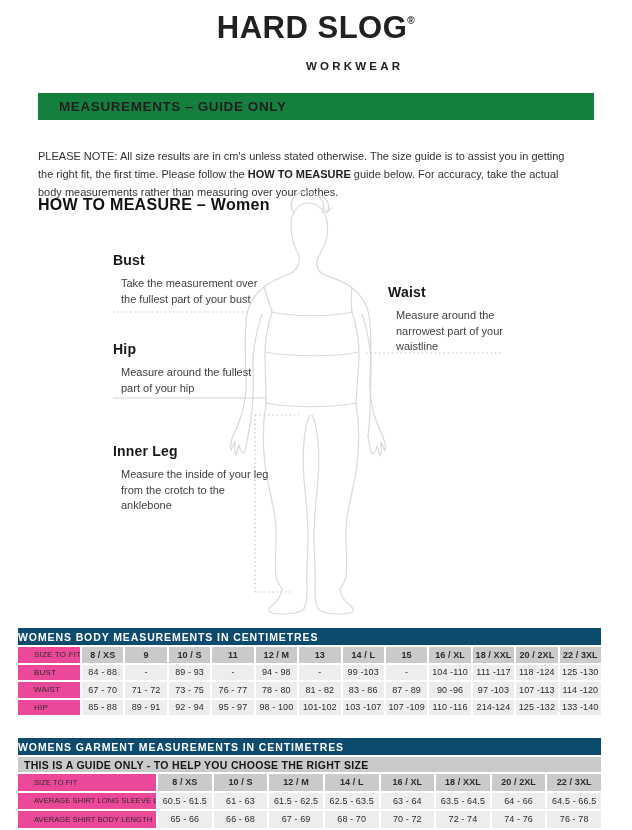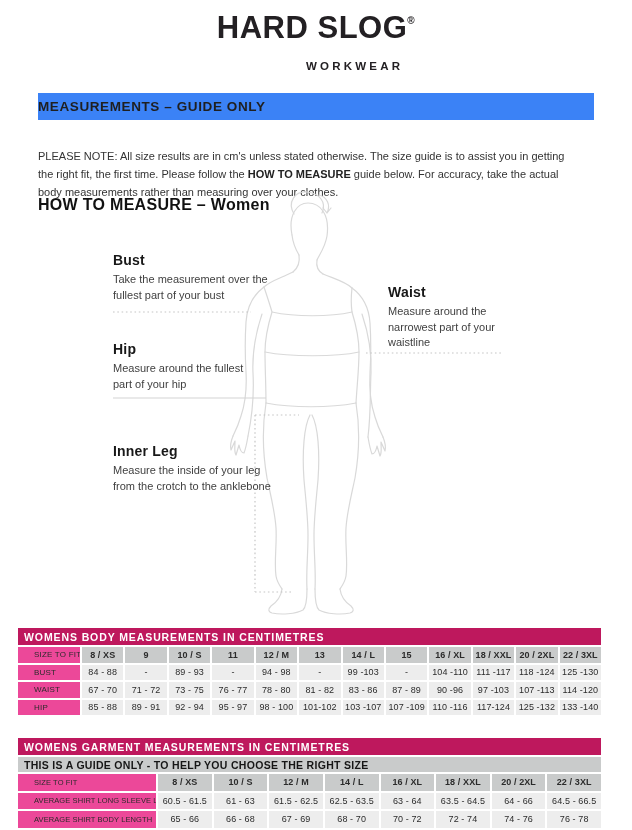--- a/index.html
+++ b/index.html
@@ -11,52 +11,52 @@
   
   .logo { position:absolute; top:12px; left:0; width:632px; display:flex; flex-direction:column; align-items:center; }
   .logo-inner { display:inline-block; }
   .logo-main { font-size:31px; font-weight:bold; letter-spacing:0.5px; color:#232023; line-height:1; white-space:nowrap; }
   .logo-reg  { font-size:10px; vertical-align:14px; font-weight:bold; }
   .logo-sub  { text-align:right; padding-right:12px; font-size:11.5px; font-weight:bold; letter-spacing:3.2px; color:#232023; margin-top:17px; }
 
   
   .titlebar {
     position:absolute; left:38px; top:93px; width:556px; height:27px;
-    background:#3b82f6; display:flex; align-items:center;
+    background:#15803d; display:flex; align-items:center;
     font-size:13.5px; font-weight:bold; letter-spacing:0.6px; color:#1f1f1f;
-    box-sizing:border-box;
+    padding-left:21px; box-sizing:border-box;
   }
 
   
   .note { position:absolute; left:38px; top:137px; width:540px; font-size:11px; line-height:1.63; color:#333333; }
   .note b { color:#222;margin-top:9px; }
 
   
   .htm-title { position:absolute; left:38px; top:196px; font-size:16px; font-weight:bold; letter-spacing:0.3px; color:#111; }
 
   .mpoint { position:absolute; }
   .mpoint h3 { margin:0 0 4px 0; font-size:14px; font-weight:bold; color:#181818; letter-spacing:0.2px; }
-  .mpoint p  { margin:0; font-size:11px; line-height:1.42; color:#3f3f3f; }
+  .mpoint p  { margin:8px; font-size:11px; line-height:1.42; color:#3f3f3f; }
   .mp-bust     { left:113px; top:252px; width:168px; }
   .mp-waist    { left:388px; top:284px; width:128px; }
   .mp-hip      { left:113px; top:341px; width:152px; }
   .mp-innerleg { left:113px; top:443px; width:170px; }
 
   .figure-svg { position:absolute; left:0; top:0; width:632px; height:830px; pointer-events:none; }
   .fig  { stroke:#d9d9d9; stroke-width:1.2; fill:none; stroke-linecap:round; stroke-linejoin:round; }
   .dot  { stroke:#c6c6c6; stroke-width:1.2; stroke-dasharray:1.6 2.7; fill:none; }
   .sol  { stroke:#d4d4d4; stroke-width:1.2; fill:none; }
 
   
   .sizetable { position:absolute; left:18px; width:583px; }
   .t-body    { top:628px; }
   .t-garment { top:738px; }
   .tbar {
-    background:#be185d; color:#ffffff; height:17px; display:flex; align-items:center;
-    font-size:10.5px; font-weight:bold; letter-spacing:0.9px; padding-left:6px; box-sizing:border-box;
+    background:#0c4a6e; color:#ffffff; height:17px; display:flex; align-items:center;
+    font-size:10.5px; font-weight:bold; letter-spacing:0.9px; box-sizing:border-box;
   }
   .tsub {
     background:#c9cbcb; color:#161616; height:15px; display:flex; align-items:center;
     font-size:10.5px; font-weight:bold; letter-spacing:0.3px; padding-left:6px; box-sizing:border-box; margin-top:2px;
   }
   .tgrid { display:grid; gap:2px; margin-top:2px; }
   .t-body    .tgrid { grid-auto-rows:15.5px; }
   .t-garment .tgrid { grid-auto-rows:16.5px; }
   .cell {
     background:#ededed; display:flex; align-items:center; justify-content:center;
@@ -195,21 +195,21 @@
         <div class="cell label">HIP</div>
         <div class="cell val">85 - 88</div>
         <div class="cell val">89 - 91</div>
         <div class="cell val">92 - 94</div>
         <div class="cell val">95 - 97</div>
         <div class="cell val">98 - 100</div>
         <div class="cell val">101-102</div>
         <div class="cell val">103 -107</div>
         <div class="cell val">107 -109</div>
         <div class="cell val">110 -116</div>
-        <div class="cell val">117-124</div>
+        <div class="cell val">214-124</div>
         <div class="cell val">125 -132</div>
         <div class="cell val">133 -140</div>
       </div>
   </div>
 
   <div class="sizetable t-garment" id="garment-table">
     <div class="tbar">
       <span>WOMENS GARMENT MEASUREMENTS IN CENTIMETRES</span>
     </div>
     <div class="tsub">

